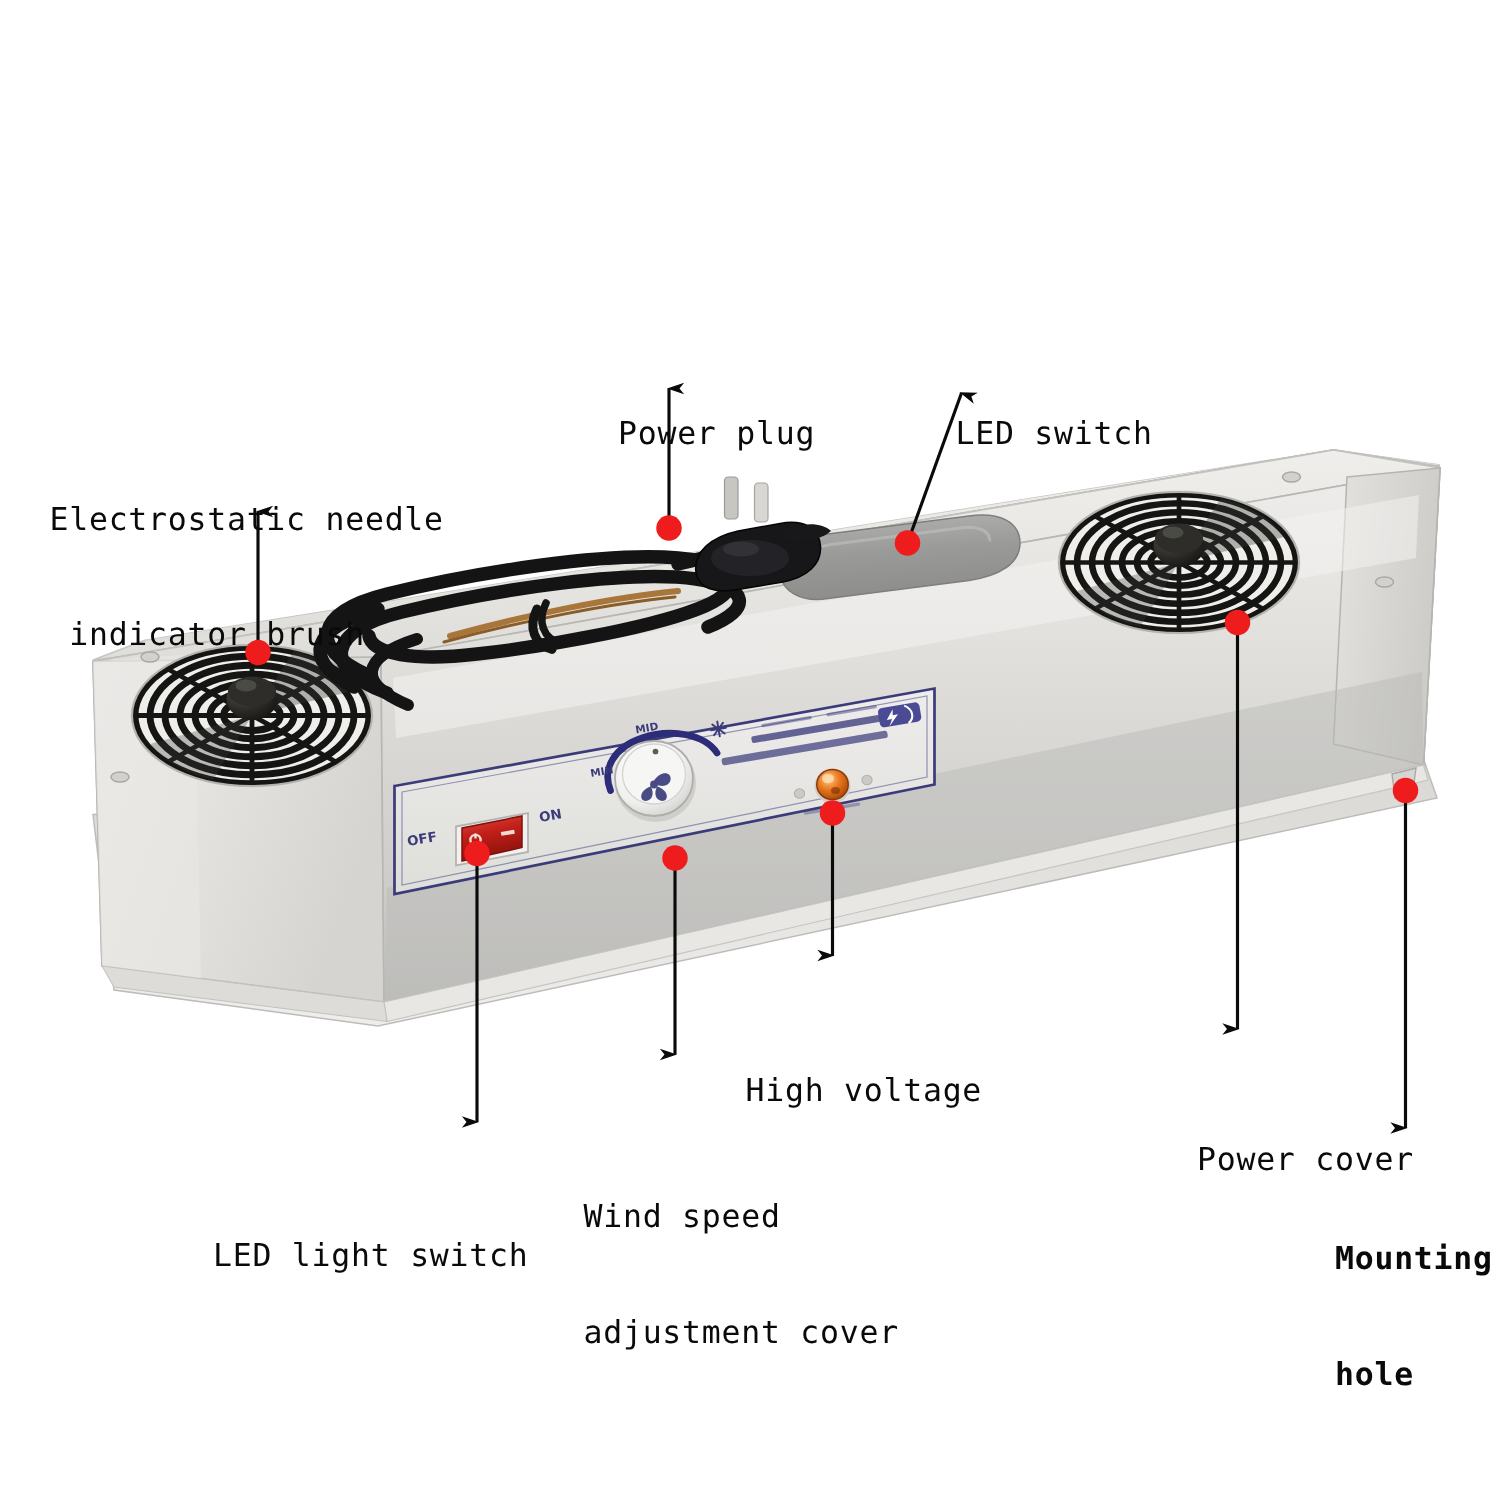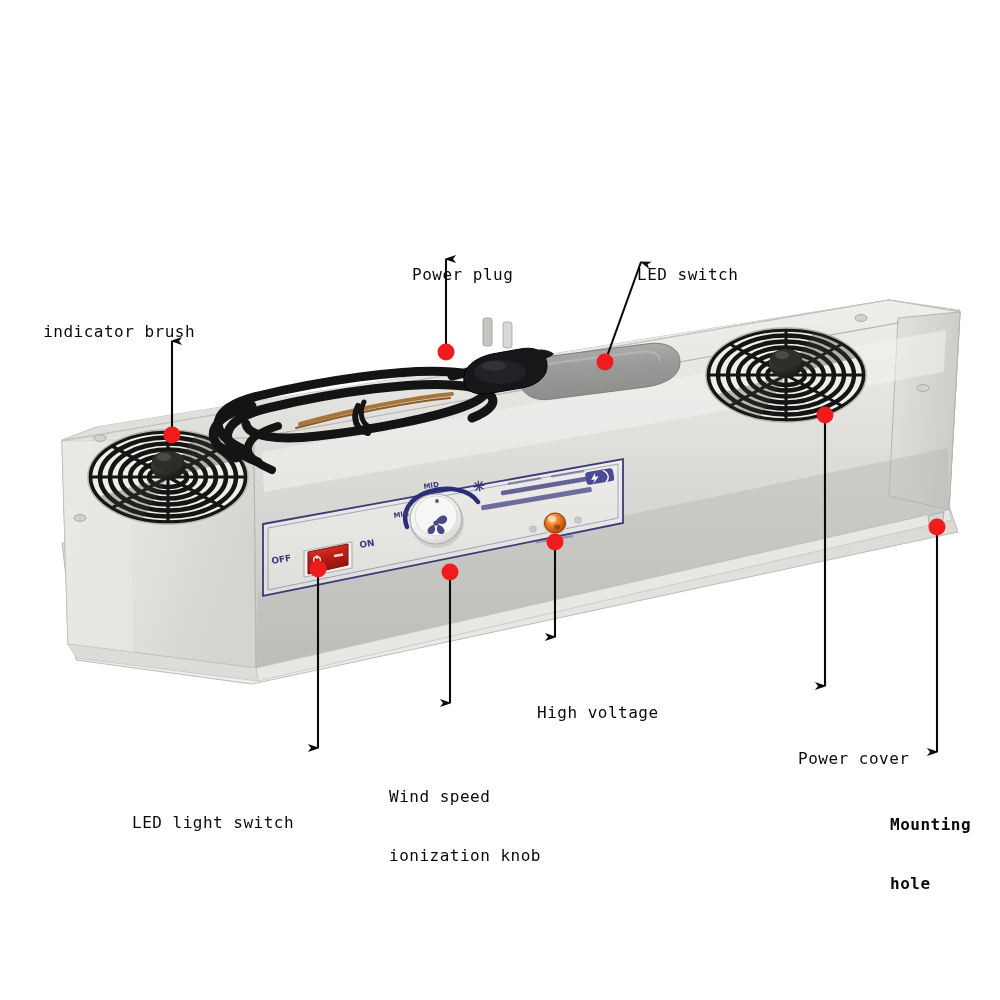--- a/index.html
+++ b/index.html
@@ -18,21 +18,21 @@
     position: relative;
     width: 1000px;
     height: 1000px;
     background: #ffffff;
   }
   
   .callout {
     position: absolute;
     color: #0a0a0a;
     font-family: "DejaVu Sans Mono", "Liberation Mono", monospace;
-    font-size: 16px;
+    font-size: 21px;
     line-height: 1.22;
     letter-spacing: 0.5px;
     white-space: pre;
     font-weight: 400;
   }
   
   #art {
     position: absolute;
     left: 0; top: 0;
     width: 1000px;
@@ -367,41 +367,42 @@
       <circle cx="605" cy="362" r="8.5" fill="#ee1c1c"></circle>
       <circle cx="318" cy="569" r="8.5" fill="#ee1c1c"></circle>
       <circle cx="450" cy="572" r="8.5" fill="#ee1c1c"></circle>
       <circle cx="555" cy="542" r="8.5" fill="#ee1c1c"></circle>
       <circle cx="825" cy="415" r="8.5" fill="#ee1c1c"></circle>
       <circle cx="937" cy="527" r="8.5" fill="#ee1c1c"></circle>
     </g>
   </svg>
 
   <div class="callout" style="left:33px;  top:283px;">
+    <div>Electrostatic needle</div>
     <div> indicator brush</div>
   </div>
 
   <div class="callout" style="left:412px; top:226px;">
     <div>Power plug</div>
   </div>
 
   <div class="callout" style="left:637px; top:226px;">
     <div>LED switch</div>
   </div>
 
-  <div class="callout" style="left:132px; top:774px;">
+  <div class="callout" style="left:142px; top:774px;">
     <div>LED light switch</div>
   </div>
 
   <div class="callout" style="left:389px; top:748px;">
     <div>Wind speed</div>
-    <div>ionization knob</div>
-  </div>
-
-  <div class="callout" style="left:497px; top:664px;margin-left:40px;">
+    <div>adjustment cover</div>
+  </div>
+
+  <div class="callout" style="left:497px; top:664px;">
     <div>High voltage</div>
   </div>
 
   <div class="callout" style="left:798px; top:710px;">
     <div>Power cover</div>
   </div>
 
   <div class="callout" style="left:890px; top:776px;font-weight:bold;">
     <div>Mounting</div>
     <div>hole</div>

